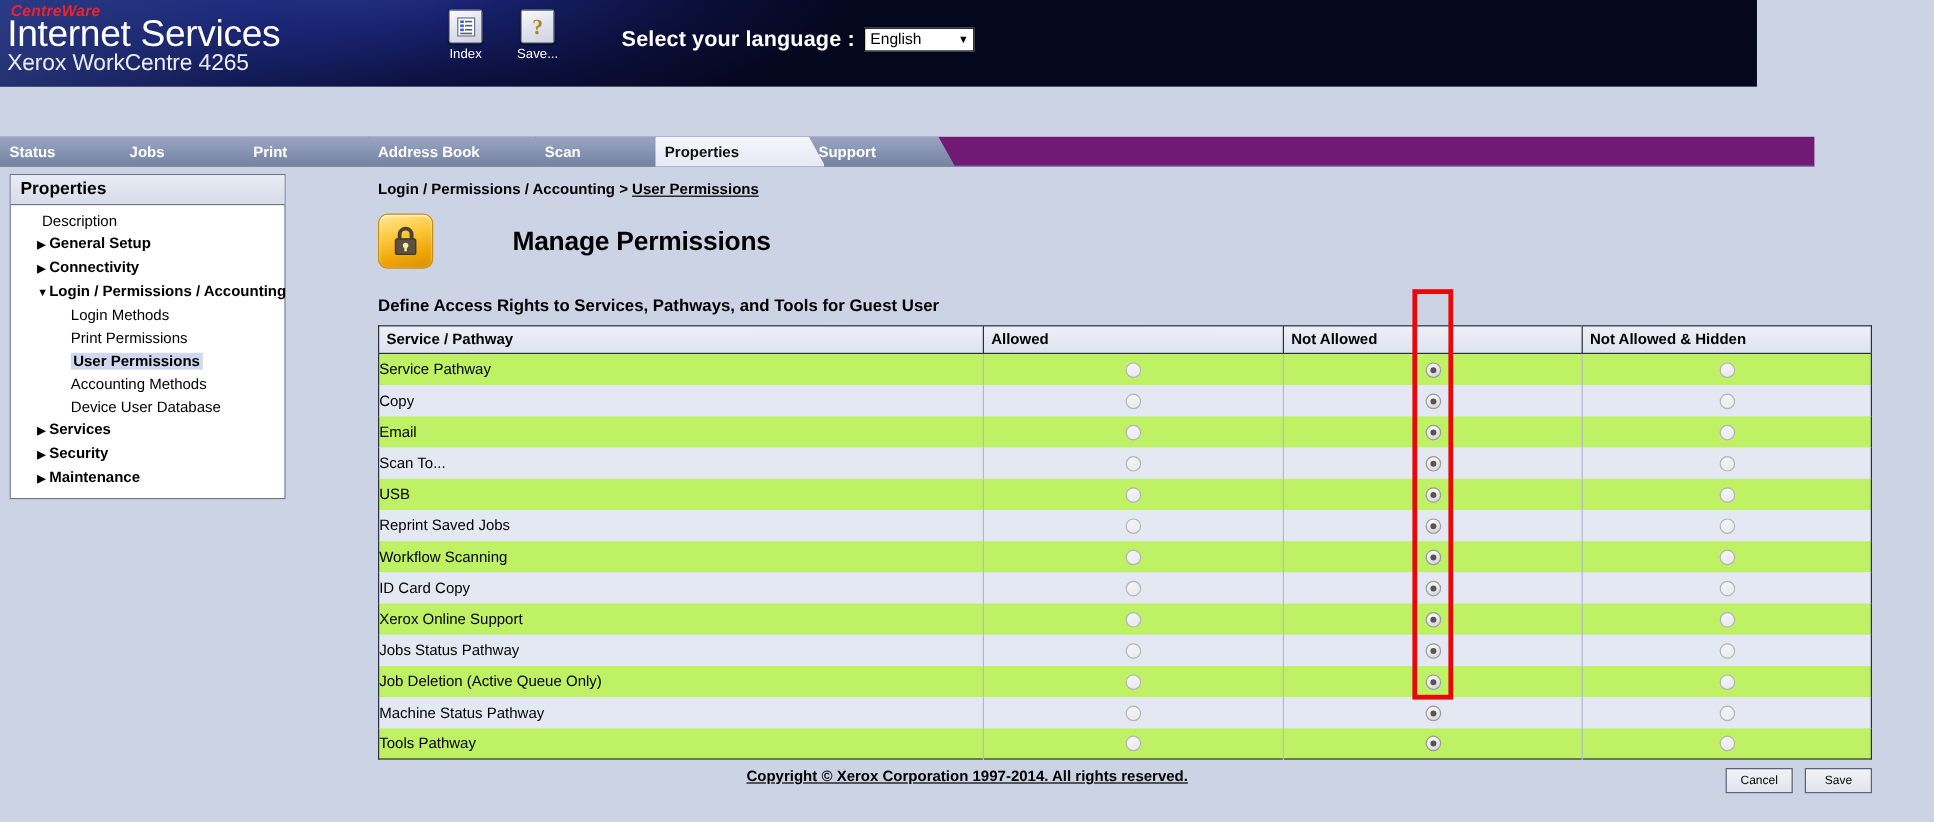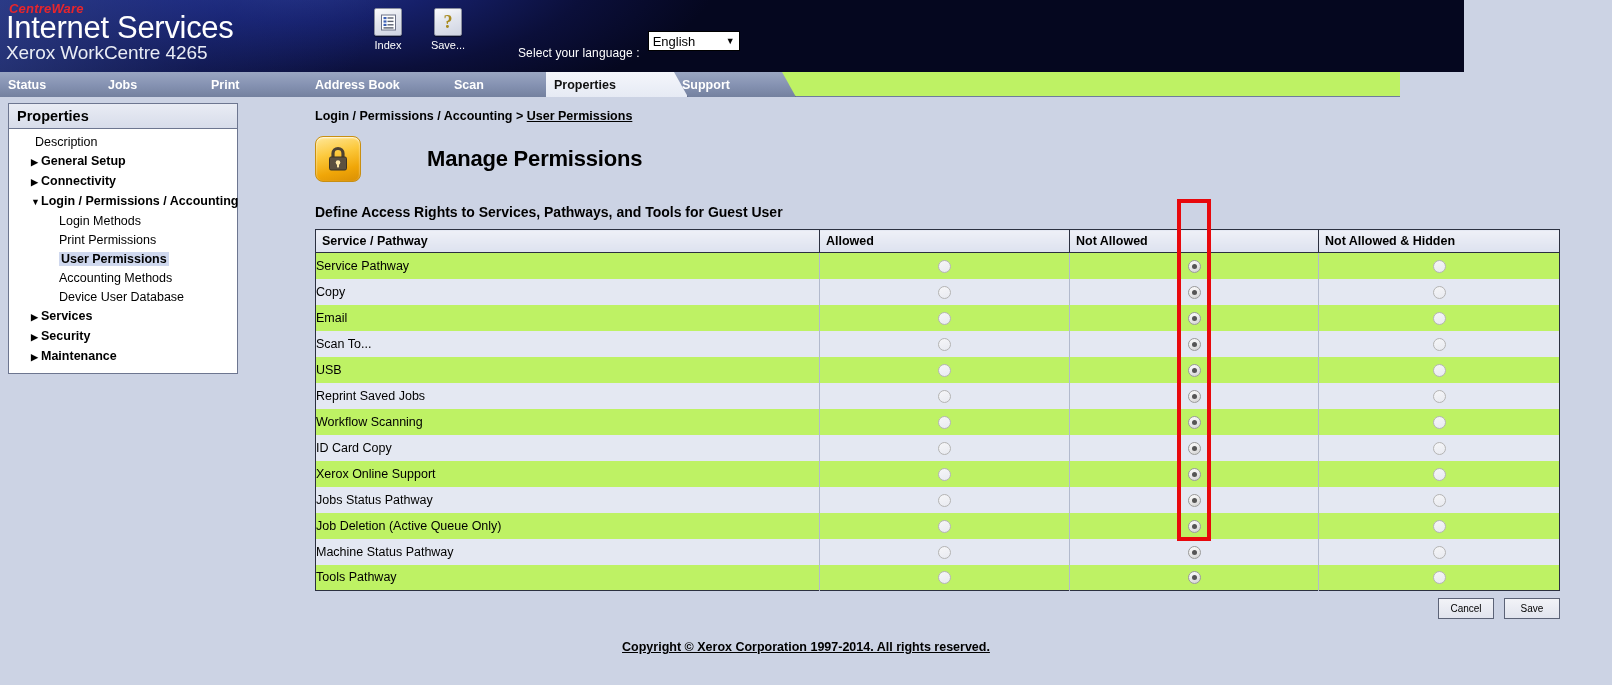--- a/index.html
+++ b/index.html
@@ -51,39 +51,40 @@
     display: flex; align-items: center; justify-content: center;
   }
   .hdr-icon .lbl { color: #fff; font-size: 11px; margin-top: 3px; }
   #icon-index { left: 356px; }
   #icon-help  { left: 416px; }
 
   #lang-wrap {
     position: absolute; left: 518px; top: 22px;
     display: flex; align-items: center;
   }
-  #lang-label { color: #ffffff; font-size: 12px; font-weight: normal; letter-spacing: .1px; margin-top: 24px; }
+  #lang-label { color: #ffffff; font-size: 18px; font-weight: bold; letter-spacing: .1px; }
   #lang-select {
     margin-left: 8px;
     width: 92px; height: 20px;
     background: #fff; border: 1px solid #000;
     font-family: "Liberation Sans", sans-serif; font-size: 13px;
     display: flex; align-items: center; padding-left: 4px;
     position: relative;
   }
   #lang-select .arw {
     position: absolute; right: 4px; top: 50%; transform: translateY(-50%);
     font-size: 9px; color: #000;
   }
 
   
   #tabs {
-    position: relative; width: 1400px; height: 25px;
-    background: #bef264;
+    position: relative; width: 1512px; height: 25px;
+    background: #701a75;
     border-bottom: 1px solid #6f7c9c;
+    margin-top: 42px;
   }
   .tab {
     position: absolute; top: 0; height: 25px;
     padding-left: 8px;
     display: flex; align-items: center;
     font-size: 12.5px; font-weight: bold; color: #ffffff;
     background: linear-gradient(180deg,#9aa6c2 0%,#8491b1 55%,#74819f 100%);
     border-right: 1px solid #5f6b88;
     clip-path: polygon(0 0, calc(100% - 14px) 0, 100% 100%, 0 100%);
   }

